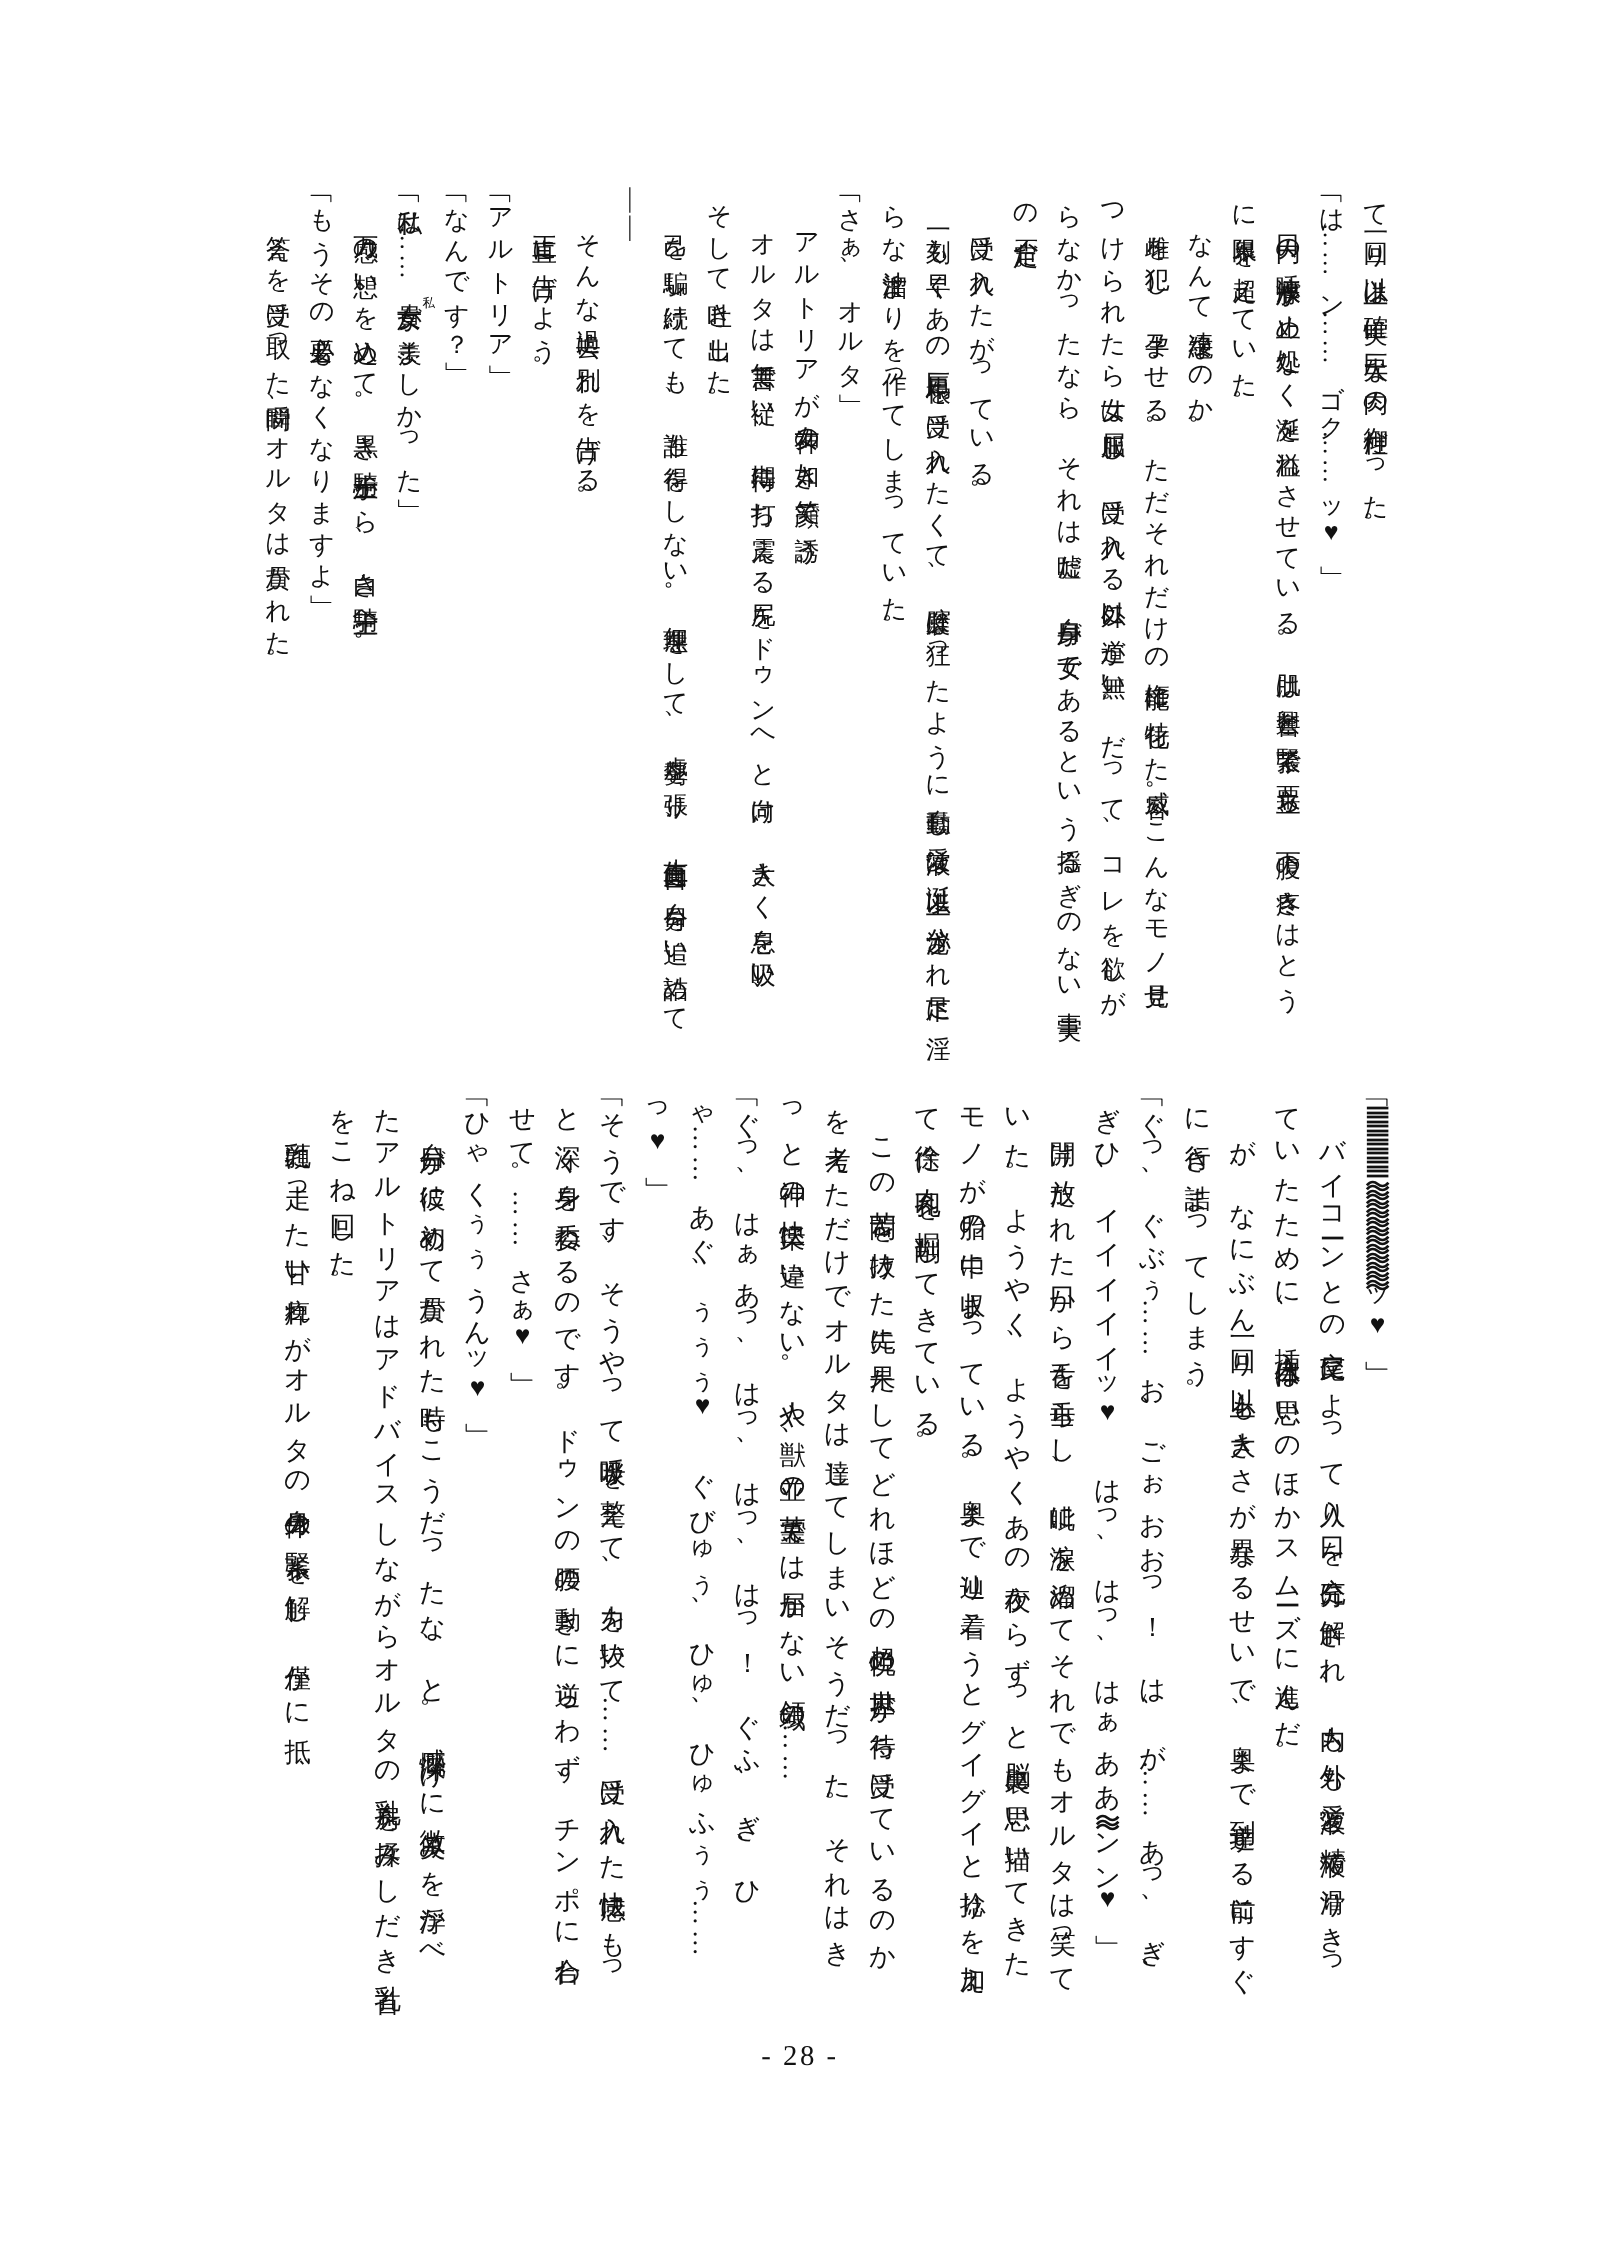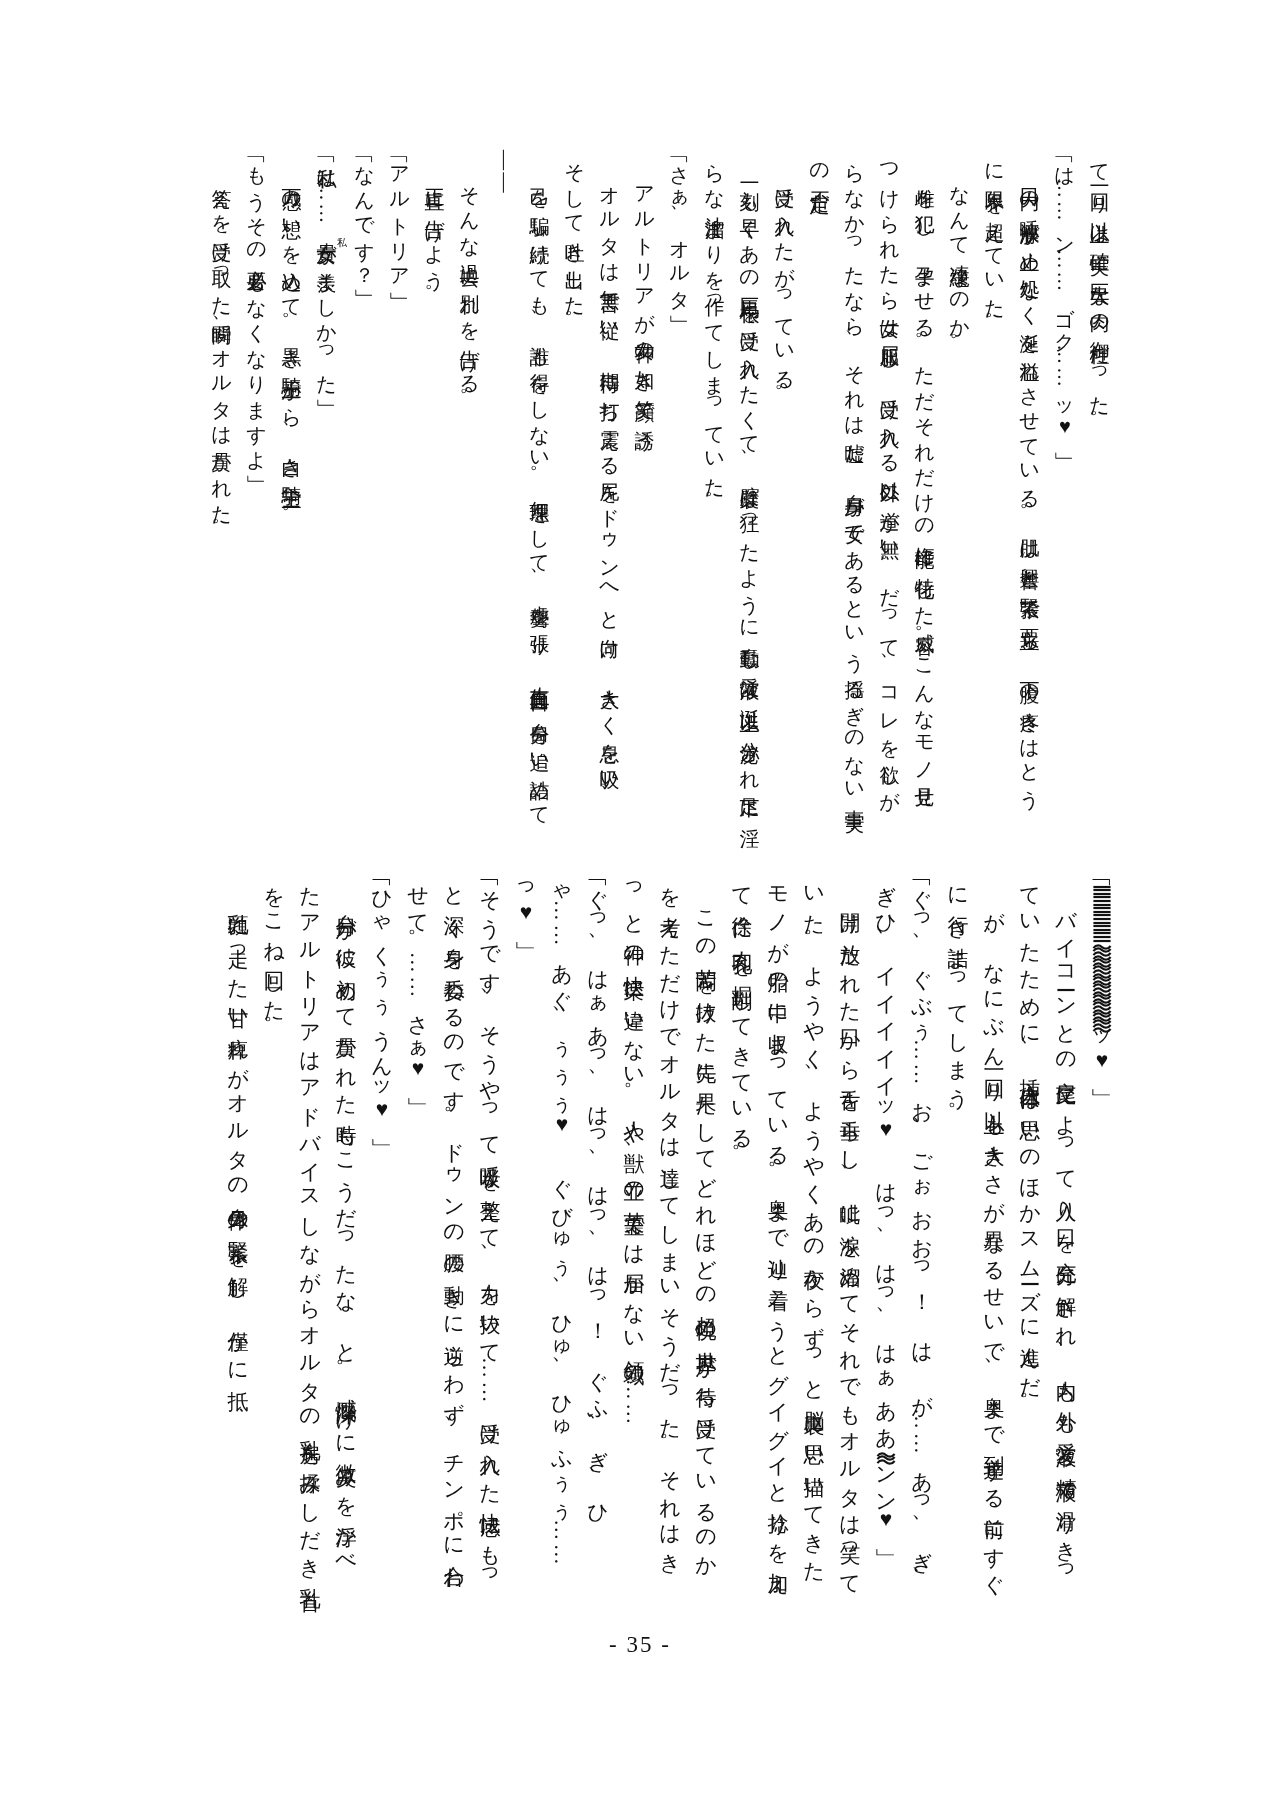--- a/index.html
+++ b/index.html
@@ -93,15 +93,15 @@
       <p class="para">「ぐっ、ぐぶぅ……お、ごぉおおっ！　は、が……あっ、ぎ、ぎひ、イイイイイッ♥　はっ、はっ、はぁああ〜〜〜ンン♥」</p>
       <p class="para">　開け放たれた口から舌を垂らし、眦に涙を溜めてそれでもオルタは笑っていた。ようやく、ようやくあの夜からずっと脳裏に思い描いてきたモノが胎の中に収まっている。奥まで辿り着こうとグイグイと捻りを加えて徐々に肉孔を掘削してきている。</p>
       <p class="para">　この苦悶を抜けた先に果たしてどれほどの超悦の世界が待ち受けているのかを考えただけでオルタは達してしまいそうだった。それはきっと神の快楽に違いない。人や獣、並の英霊では届かない領域の……</p>
       <p class="para">「ぐっ、はぁあっ、はっ、はっ、はっ！　ぐふ、ぎ、ひゃ……あぐ、ぅぅぅ♥　ぐびゅぅ、ひゅ、ひゅふぅぅ……っ♥」</p>
       <p class="para">「そうです、そうやって呼吸を整えて、力を抜いて……受け入れた快感にもっと深く身を委ねるのです。ドゥンの腰の動きに逆らわず、チンポに合わせて。……さぁ♥」</p>
       <p class="para">「ひゃくぅぅうんッ♥」</p>
       <p class="para">　自分が彼に初めて貫かれた時もこうだったな、と。感慨深げに微笑みを浮かべたアルトリアはアドバイスしながらオルタの乳房を揉みしだき乳首をこね回した。</p>
       <p class="para">　乳頭に走った甘い痺れがオルタの身体の緊張を解し、僅かに抵</p>
     </div>
 
-  <div id="page-number">- 35 -</div>
+  <div id="page-number">- 28 -</div>
 
 </div>
 
 </body></html>

